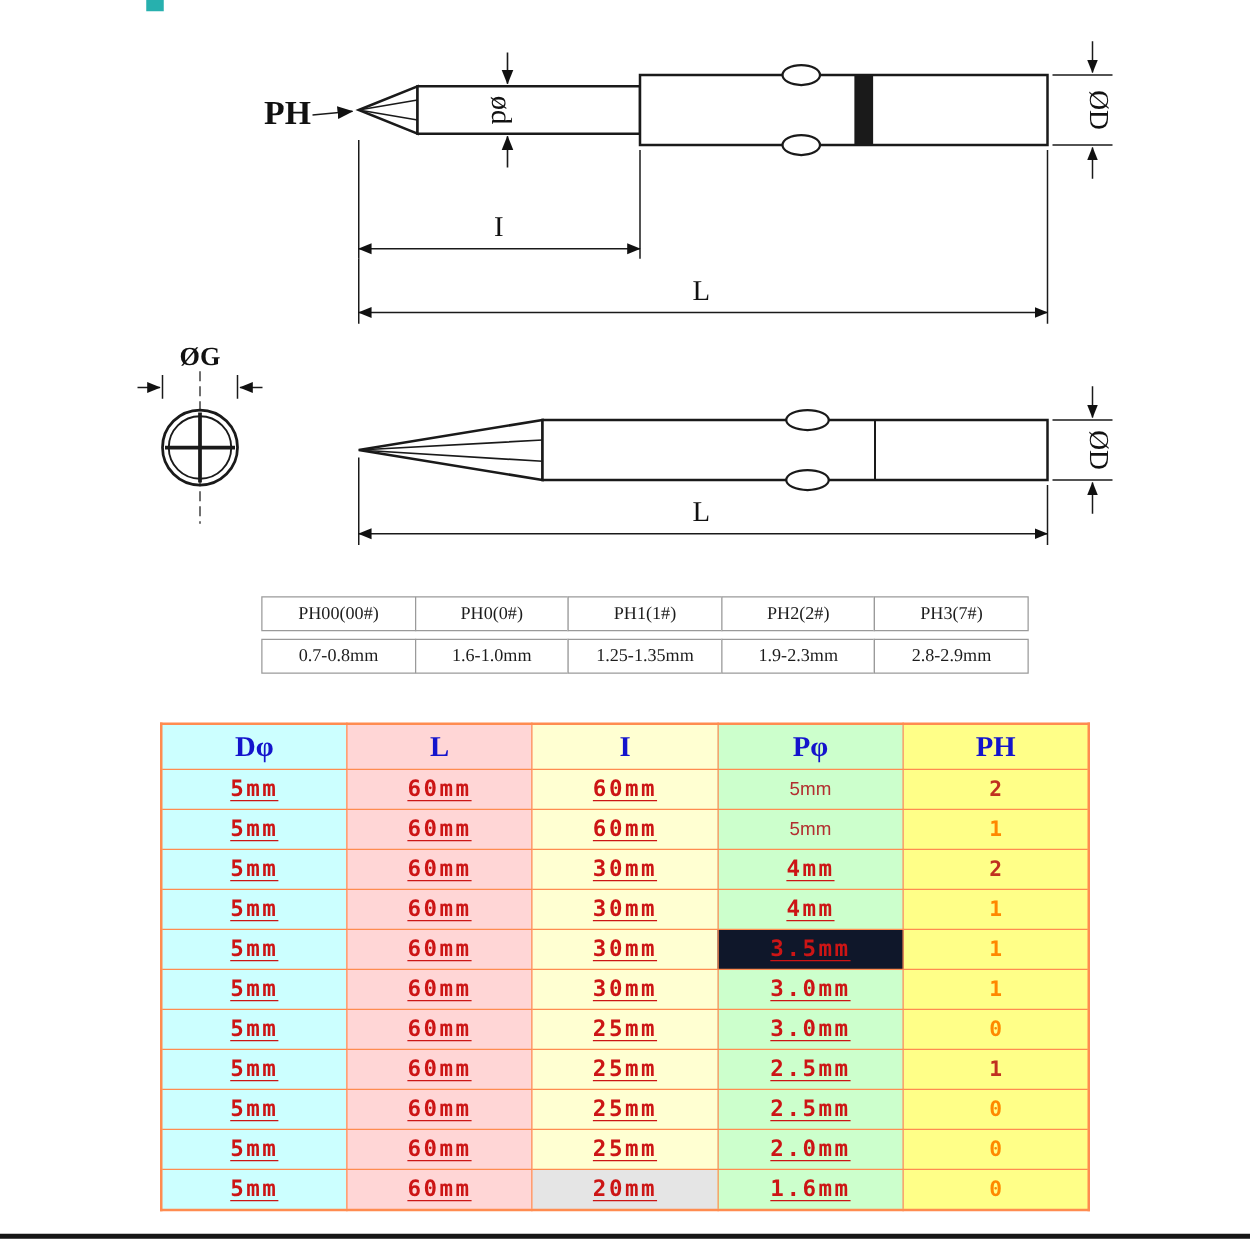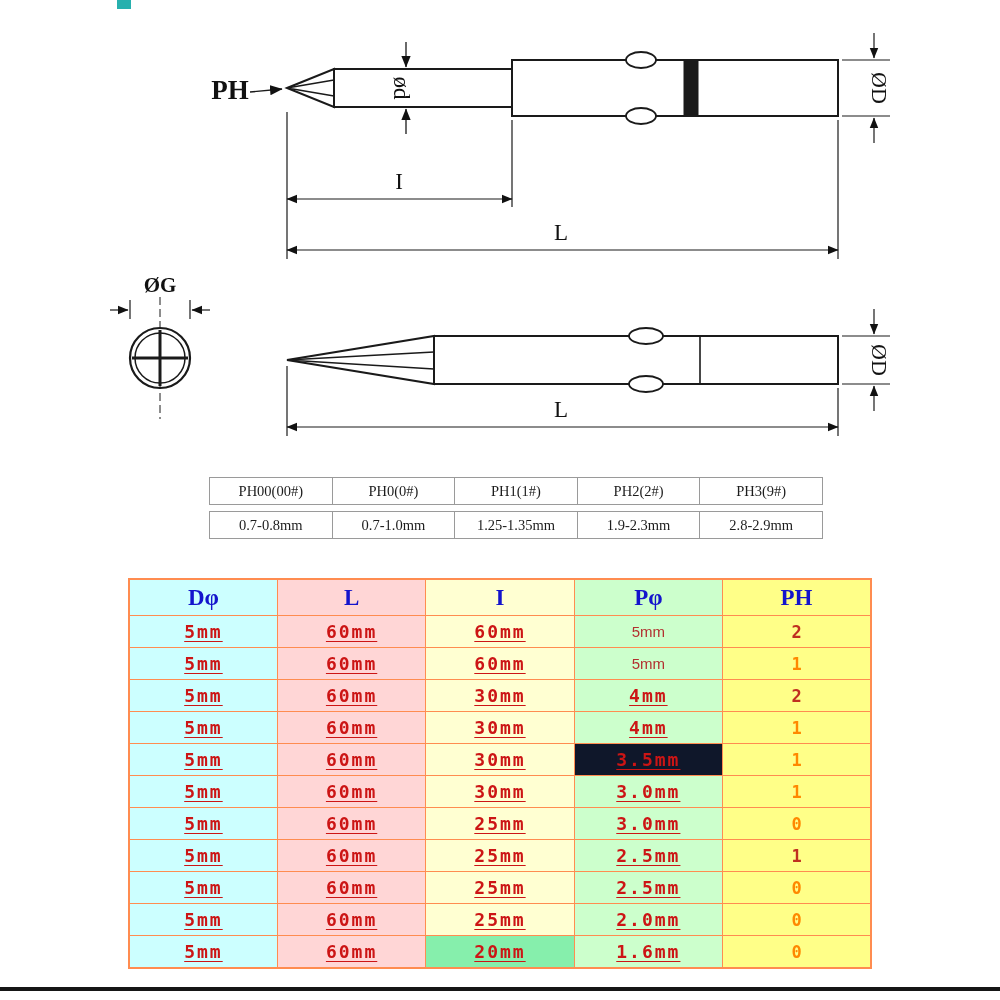--- a/index.html
+++ b/index.html
@@ -134,25 +134,25 @@
   </g>
   <text x="160" y="292" text-anchor="middle" font-size="21" font-weight="bold">ØG</text>
 </svg>
 
 <div class="ph-table">
   <div class="ph-row">
     <div class="ph-cell">PH00(00#)</div>
     <div class="ph-cell">PH0(0#)</div>
     <div class="ph-cell">PH1(1#)</div>
     <div class="ph-cell">PH2(2#)</div>
-    <div class="ph-cell">PH3(9#)</div>
+    <div class="ph-cell">PH3(7#)</div>
   </div>
   <div class="ph-row">
     <div class="ph-cell">0.7-0.8mm</div>
-    <div class="ph-cell">0.7-1.0mm</div>
+    <div class="ph-cell">1.6-1.0mm</div>
     <div class="ph-cell">1.25-1.35mm</div>
     <div class="ph-cell">1.9-2.3mm</div>
     <div class="ph-cell">2.8-2.9mm</div>
   </div>
 </div>
 
 <table class="spec">
   <thead>
     <tr id="spec-head">
         <th style="background: rgb(204, 255, 255);">Dφ</th>
@@ -229,20 +229,20 @@
       <tr>
         <td style="background: rgb(204, 255, 255);">5mm</td>
         <td style="background: rgb(255, 214, 214);">60mm</td>
         <td style="background: rgb(255, 255, 210);">25mm</td>
         <td style="background: rgb(204, 255, 204);">2.0mm</td>
         <td class="ph-val" style="background: rgb(255, 255, 136); color: rgb(255, 136, 0);">0</td>
       </tr>
       <tr>
         <td style="background: rgb(204, 255, 255);">5mm</td>
         <td style="background: rgb(255, 214, 214);">60mm</td>
-        <td style="background: #86efac; text-align: center;">20mm</td>
+        <td style="background: #e5e5e5; text-align: center;">20mm</td>
         <td style="background: rgb(204, 255, 204);">1.6mm</td>
         <td class="ph-val" style="background: rgb(255, 255, 136); color: rgb(255, 136, 0);">0</td>
       </tr>
     </tbody>
 </table>
 
 <div class="bottom-bar"></div>
 
 </body></html>

